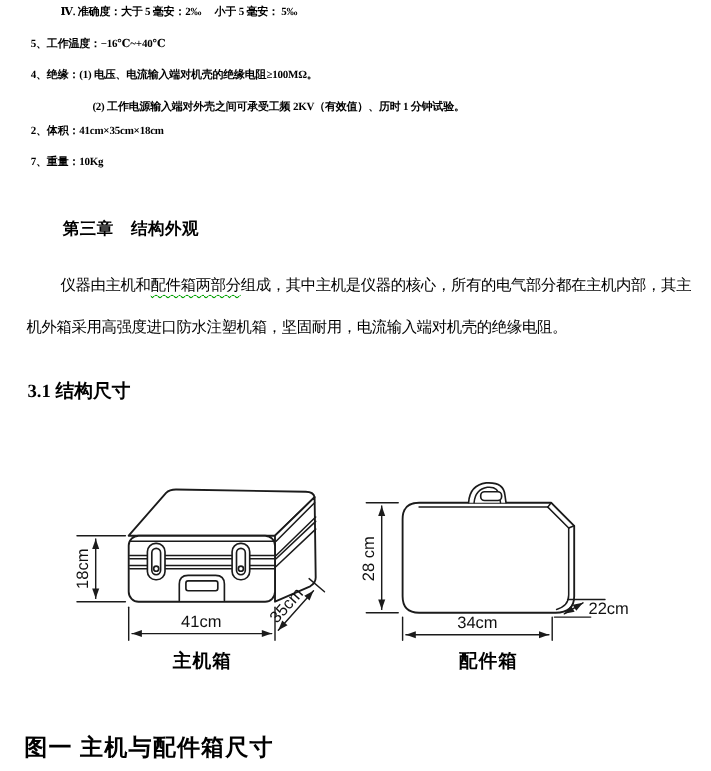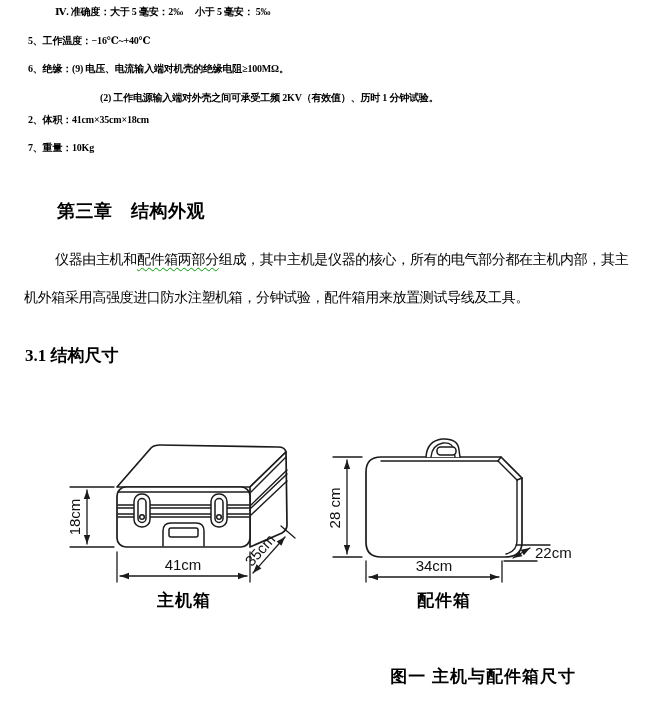--- a/index.html
+++ b/index.html
@@ -6,21 +6,21 @@
   body{
     width:646px;height:701px;background:#ffffff;color:#000;
     font-family:"Liberation Serif","DejaVu Serif",serif;
     position:relative;overflow:hidden;
   }
   .abs{position:absolute;}
   .spec-line{
     font-size:10px;line-height:18px;white-space:pre;letter-spacing:-0.2px;font-weight:bold;
   }
   .chapter-heading{
-    font-size:18px;font-weight:bold;letter-spacing:0.5px;white-space:pre;
+    font-size:15px;font-weight:bold;letter-spacing:0.5px;white-space:pre;
   }
   .intro-line{
     font-size:14px;white-space:nowrap;letter-spacing:-0.35px;text-align:right;
   }
   .squiggle{
     text-decoration:underline;
     text-decoration-style:wavy;
     text-decoration-color:#00a000;
     text-decoration-thickness:1px;
     text-underline-offset:3px;
@@ -36,47 +36,47 @@
   .figure-svg .mk{fill:#1b1b1b;stroke:none;}
   .dim-label{
     font-family:"Liberation Sans","DejaVu Sans",sans-serif;
     font-size:15px;fill:#111;
   }
   .box-label{
     font-family:"Liberation Sans","DejaVu Sans",sans-serif;
     font-size:17px;font-weight:bold;fill:#000;letter-spacing:1px;
   }
   .figure-caption{
-    left:0;top:665px;width:576px;text-align:right;text-indent:22px;
+    left:0;top:665px;width:576px;text-align:left;text-indent:22px;
     font-family:"Liberation Sans","DejaVu Sans",sans-serif;
-    font-size:17px;font-weight:bold;letter-spacing:1px;
+    font-size:21px;font-weight:bold;letter-spacing:1px;
   }
 </style>
 </head>
 <body>
 
 <div class="abs spec-line" style="left:55px;top:3px">Ⅳ. 准确度：大于 5 毫安：2‰　 小于 5 毫安： 5‰</div>
 
 <div class="abs spec-line" style="left:28px;top:32px">5、工作温度：−16℃~+40℃</div>
 
-<div class="abs spec-line" style="left:28px;top:60px">6、绝缘：(9) 电压、电流输入端对机壳的绝缘电阻≥100MΩ。</div>
+<div class="abs spec-line" style="left:28px;top:60px">4、绝缘：(1) 电压、电流输入端对机壳的绝缘电阻≥100MΩ。</div>
 
-<div class="abs spec-line" style="left:100px;top:89px">(2) 工作电源输入端对外壳之间可承受工频 2KV（有效值）、历时 1 分钟试验。</div>
+<div class="abs spec-line" style="left:84px;top:89px">(2) 工作电源输入端对外壳之间可承受工频 2KV（有效值）、历时 1 分钟试验。</div>
 
 <div class="abs spec-line" style="left:28px;top:111px">2、体积：41cm×35cm×18cm</div>
 
 <div class="abs spec-line" style="left:28px;top:139px">7、重量：10Kg</div>
 
 <h2 class="abs chapter-heading" style="left:57px;top:199px;margin:0">第三章　结构外观</h2>
 
 <div class="abs intro-line" style="left:55px;top:251px">
   <span>仪器由主机和</span><span class="squiggle">配件箱两部分</span><span>组成，其中主机是仪器的核心，所有的电气部分都在主机内部，其主</span>
 </div>
 
-<div class="abs intro-line" style="left:24px;top:289px">机外箱采用高强度进口防水注塑机箱，分钟试验，配件箱用来放置测试导线及工具。</div>
+<div class="abs intro-line" style="left:24px;top:289px">机外箱采用高强度进口防水注塑机箱，坚固耐用，电流输入端对机壳的绝缘电阻。</div>
 
 <h3 class="abs section-heading" style="left:25px;top:344px;margin:0">3.1 结构尺寸</h3>
 
 <svg class="figure-svg" viewBox="0 0 646 190">
   <defs>
     <marker id="mE" markerWidth="11" markerHeight="8" refX="9.5" refY="4" orient="auto" markerUnits="userSpaceOnUse">
       <path class="mk" d="M0.5,0.8 L9.5,4 L0.5,7.2 Z"></path>
     </marker>
     <marker id="mS" markerWidth="11" markerHeight="8" refX="1" refY="4" orient="auto" markerUnits="userSpaceOnUse">
       <path class="mk" d="M10,0.8 L1,4 L10,7.2 Z"></path>

